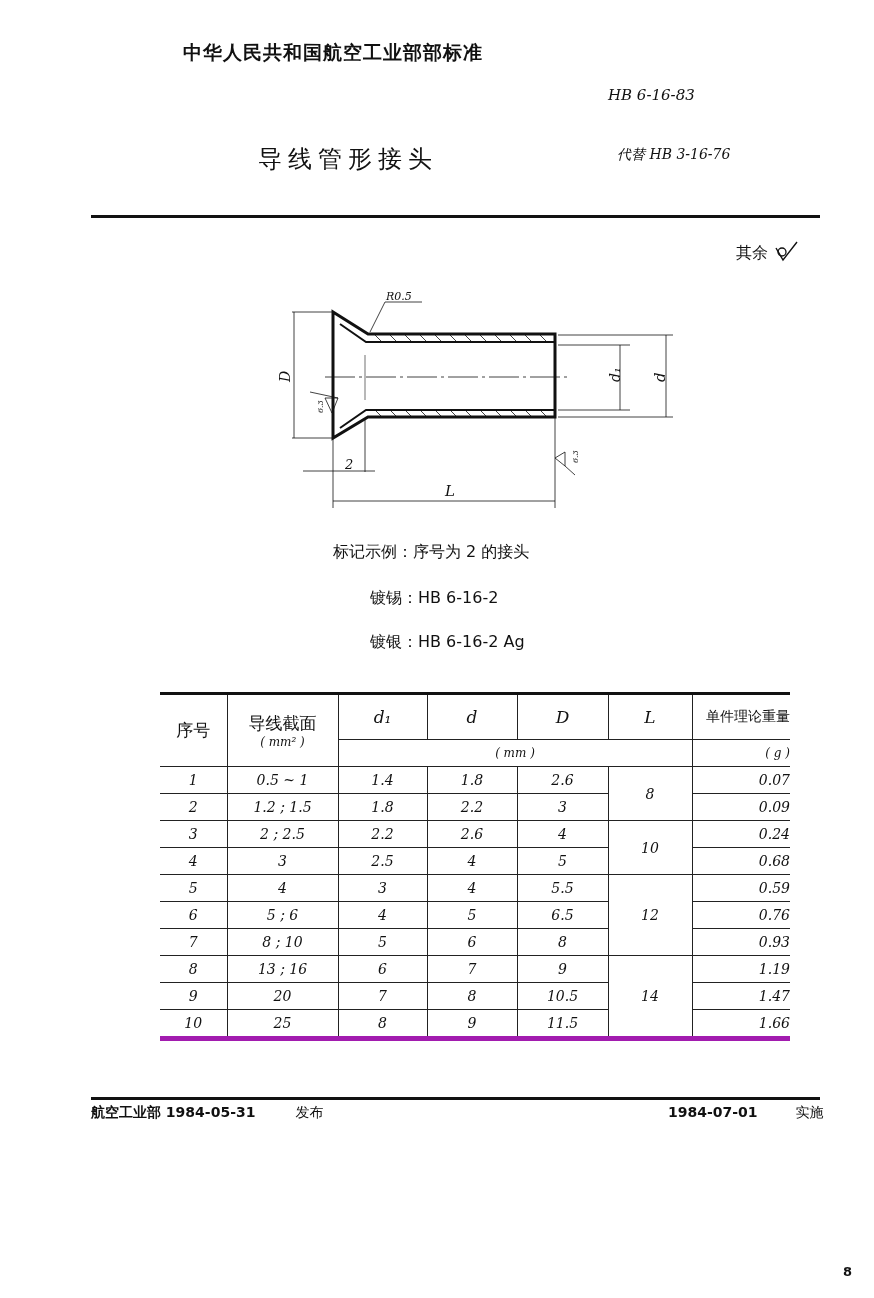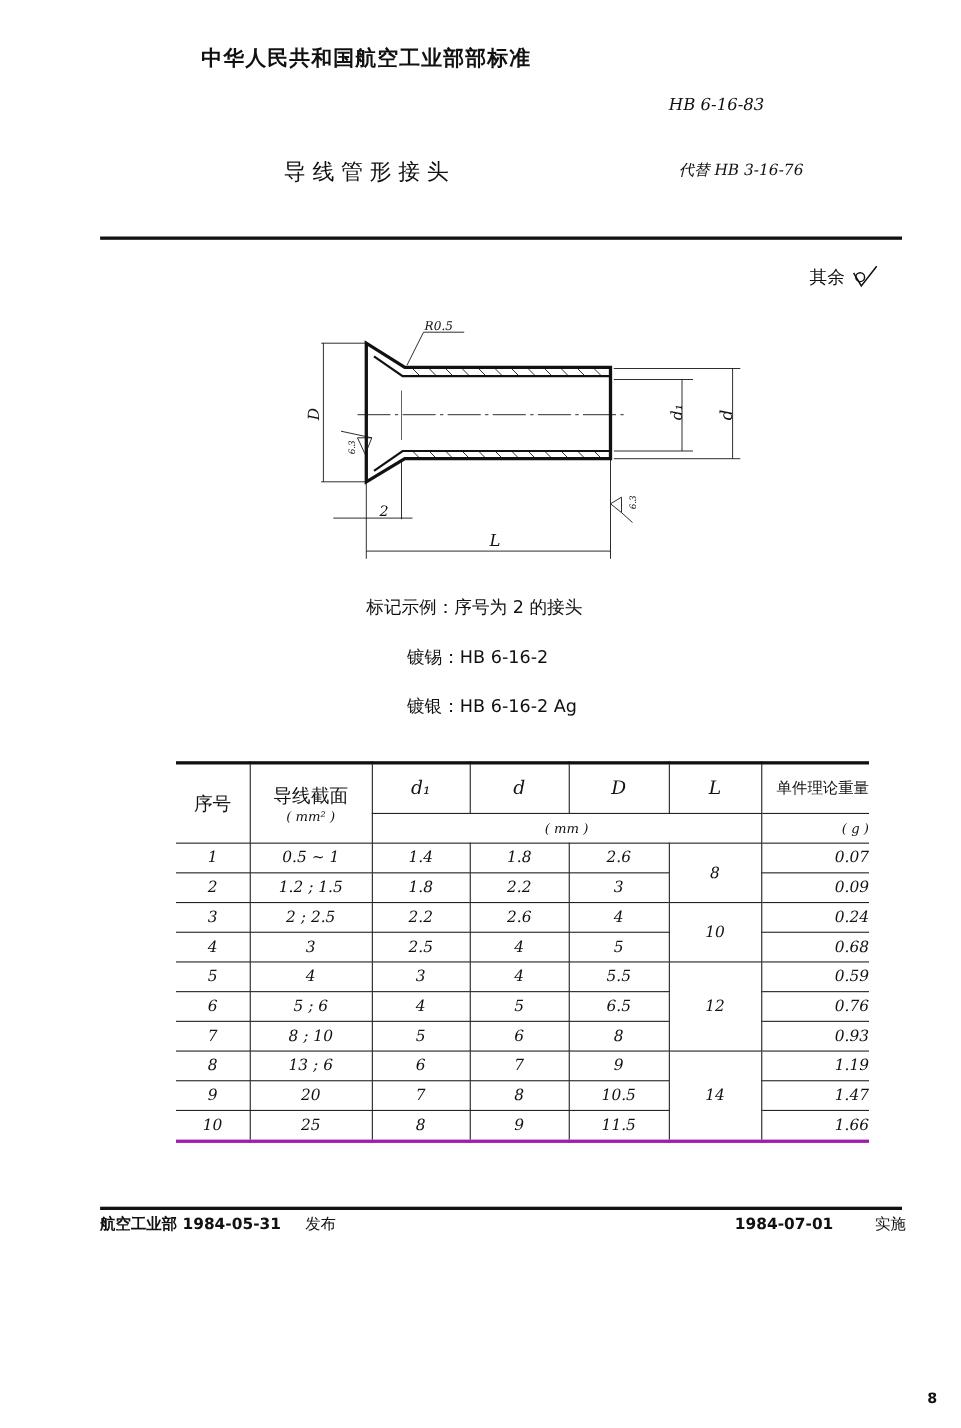--- a/index.html
+++ b/index.html
@@ -2,41 +2,41 @@
 <html><head>
 <meta charset="utf-8">
 <style>
   html, body { margin: 0; padding: 0; background: #ffffff; }
   body { width: 874px; height: 1298px; position: relative; overflow: hidden;
          font-family: "DejaVu Sans", sans-serif; color: #111; }
   .abs { position: absolute; }
   .hand { font-family: "DejaVu Serif", serif; font-style: italic; }
   .org-title { left: 183px; top: 40px; font-size: 19px; font-weight: bold; letter-spacing: 1px; }
   .std-no { left: 608px; top: 86px; font-size: 15px; }
-  .doc-title { left: 258px; top: 143px; font-size: 20px; letter-spacing: 6px; font-family: Liberation Mono, monospace; }
+  .doc-title { left: 258px; top: 143px; font-size: 24px; letter-spacing: 6px; font-family: Liberation Mono, monospace; }
   .replace { left: 617px; top: 146px; font-size: 14px; }
   .hr-top { left: 91px; top: 215px; width: 729px; height: 3px; background: #111; }
   .rough { left: 736px; top: 240px; font-size: 16px; }
   .rough svg { vertical-align: middle; }
   .drawing { left: 270px; top: 280px; width: 420px; height: 230px; }
   .marking { font-size: 16px; }
   .m1 { left: 333px; top: 542px; }
   .m2 { left: 370px; top: 588px; }
   .m3 { left: 370px; top: 632px; }
   table.spec { position: absolute; left: 160px; top: 692px; width: 630px; border-collapse: collapse;
                font-size: 14px; }
   table.spec td { border: 1px solid #222; text-align: center; padding: 0; height: 26px; }
-  table.spec { border-top: 3px solid #111; border-bottom: 3px solid #a21caf; }
+  table.spec { border-top: 3px solid #111; border-bottom: 5px solid #a21caf; }
   table.spec td:first-child { border-left: none; }
   table.spec td:last-child { border-right: none; text-align: right; }
   .hdr-big { font-size: 17px; }
   .hdr-sub { font-size: 12px; }
   .hr-bottom { left: 91px; top: 1097px; width: 729px; height: 3px; background: #111; }
   .footer-left { left: 91px; top: 1104px; font-size: 14px; font-weight: bold; }
-  .footer-left .pub { margin-left: 22px; font-weight: normal; }
+  .footer-left .pub { margin-left: 40px; font-weight: normal; }
   .footer-right { left: 668px; top: 1104px; font-size: 14px; font-weight: bold; }
   .footer-right .impl { margin-left: 38px; font-weight: normal; }
   .page-no { left: 843px; top: 1264px; font-size: 13px; font-weight: bold; }
 </style>
 </head>
 <body>
 
 <div class="abs org-title">中华人民共和国航空工业部部标准</div>
 <div class="abs std-no hand">HB 6-16-83</div>
 <div class="abs doc-title">导线管形接头</div>
@@ -180,21 +180,21 @@
   <tr>
     <td class="hand">7</td>
     <td class="hand">8 ; 10</td>
     <td class="hand">5</td>
     <td class="hand">6</td>
     <td class="hand">8</td>
     <td class="hand">0.93</td>
   </tr>
   <tr>
     <td class="hand">8</td>
-    <td class="hand">13 ; 6</td>
+    <td class="hand">13 ; 16</td>
     <td class="hand">6</td>
     <td class="hand">7</td>
     <td class="hand">9</td>
     <td rowspan="3" class="hand">14</td>
     <td class="hand">1.19</td>
   </tr>
   <tr>
     <td class="hand">9</td>
     <td class="hand">20</td>
     <td class="hand">7</td>

